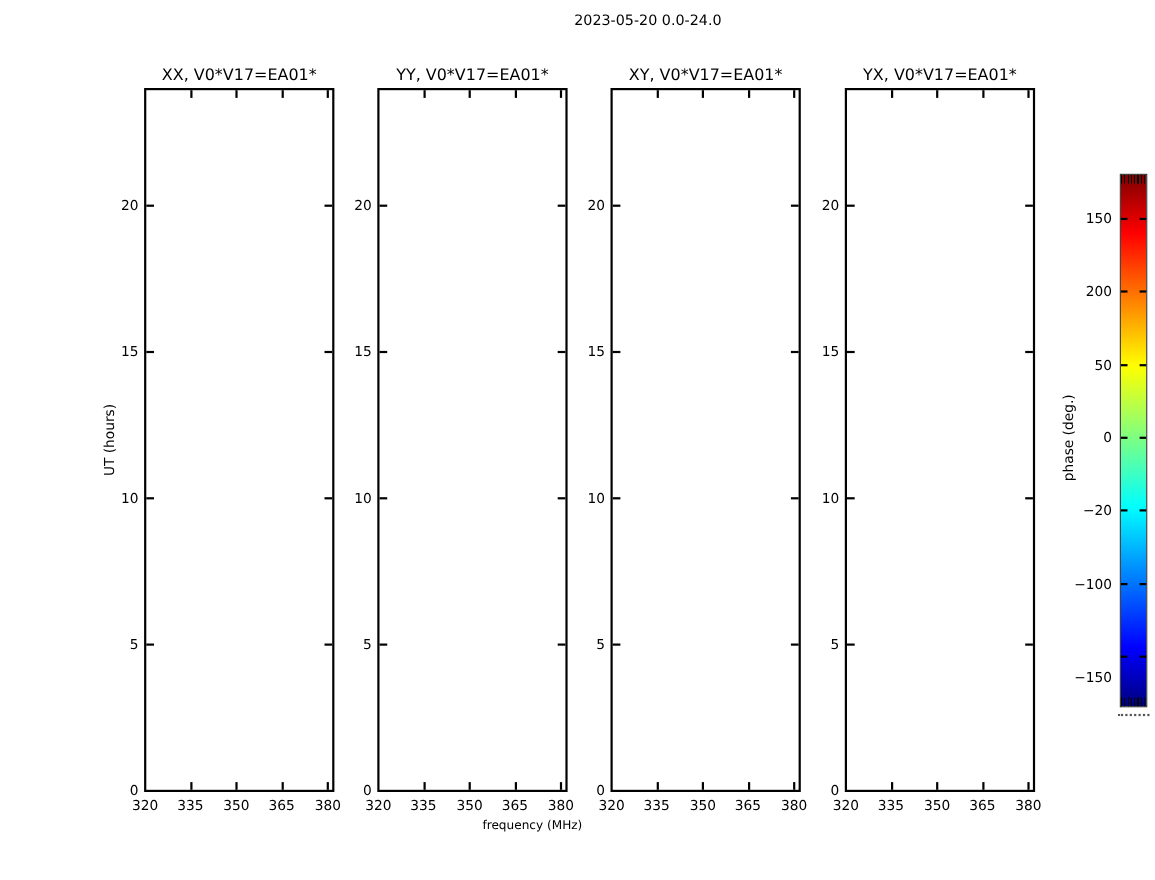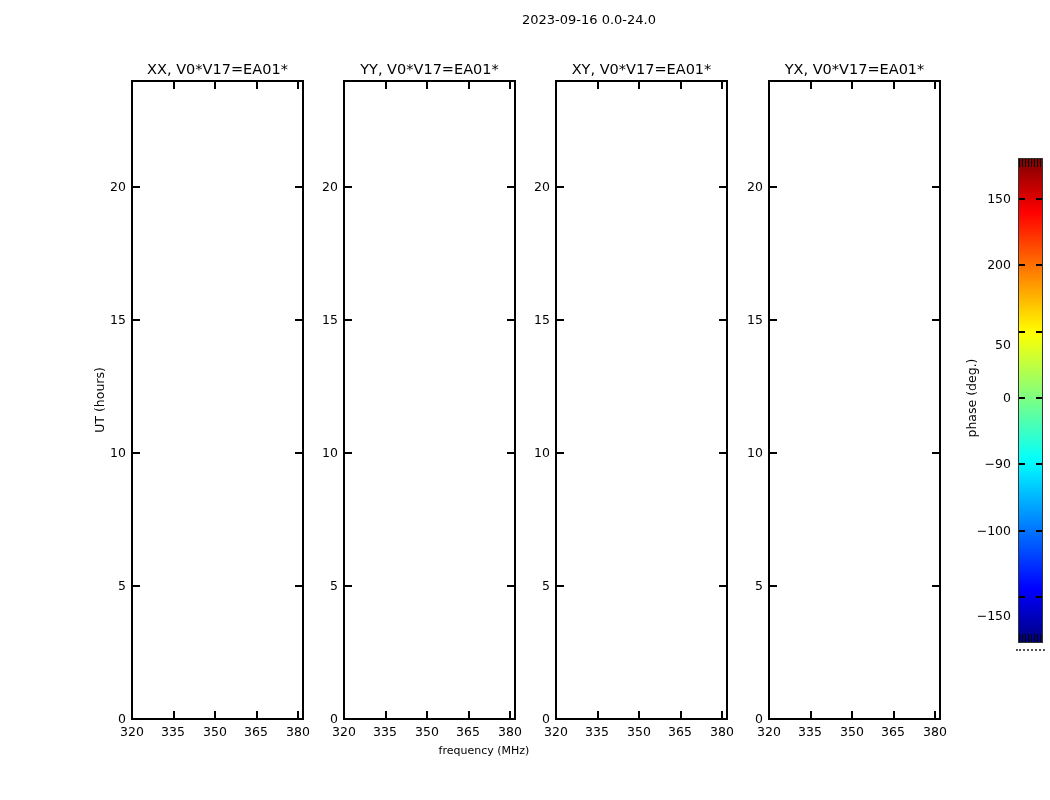--- a/index.html
+++ b/index.html
@@ -63,21 +63,21 @@
     position:absolute; left:971px; top:398px;
     transform:translate(-50%,-50%) rotate(-90deg);
     font-size:12.5px; white-space:nowrap;
   }
 </style>
 </head>
 <body>
 
 <div id="figure">
 
-  <div class="suptitle">2023-09-16 0.0-24.0</div>
+  <div class="suptitle">2023-05-20 0.0-24.0</div>
 
   <div class="panel-group" style="left:131px">
     <div class="ptitle">XX, V0*V17=EA01*</div>
     <div class="pbox"></div>
     <div class="ytl" style="top:179px">20</div>
     <div class="ytl" style="top:312px">15</div>
     <div class="ytl" style="top:445px">10</div>
     <div class="ytl" style="top:578px">5</div>
     <div class="ytl" style="top:711px">0</div>
     <div class="xtl" style="left:-20px">320</div>
@@ -134,23 +134,23 @@
 
   <div class="xlabel">frequency (MHz)</div>
   <div class="ylabel">UT (hours)</div>
 
   <div class="cbar"></div>
   <div class="cbcomb" style="top:159px"></div>
   <div class="cbcomb" style="top:634px"></div>
   <div class="cbdotted"></div>
   <div class="cbtl" style="top:191px">150</div>
   <div class="cbtl" style="top:257px">200</div>
-  <div class="cbtl" style="top:337px">50</div>
+  <div class="cbtl" style="top:324px">50</div>
   <div class="cbtl" style="top:390px">0</div>
-  <div class="cbtl" style="top:456px">−90</div>
+  <div class="cbtl" style="top:456px">−20</div>
   <div class="cbtl" style="top:523px">−100</div>
   <div class="cbtl" style="top:608px">−150</div>
   <div class="cblabel">phase (deg.)</div>
 
 <div class="tickmark" style="left: 172.5px; top: 82px; width: 2px; height: 7px;"></div>
     <div class="tickmark" style="left: 172.5px; top: 711px; width: 2px; height: 7px;"></div>
     <div class="tickmark" style="left: 214px; top: 82px; width: 2px; height: 7px;"></div>
     <div class="tickmark" style="left: 214px; top: 711px; width: 2px; height: 7px;"></div>
     <div class="tickmark" style="left: 255.5px; top: 82px; width: 2px; height: 7px;"></div>
     <div class="tickmark" style="left: 255.5px; top: 711px; width: 2px; height: 7px;"></div>

